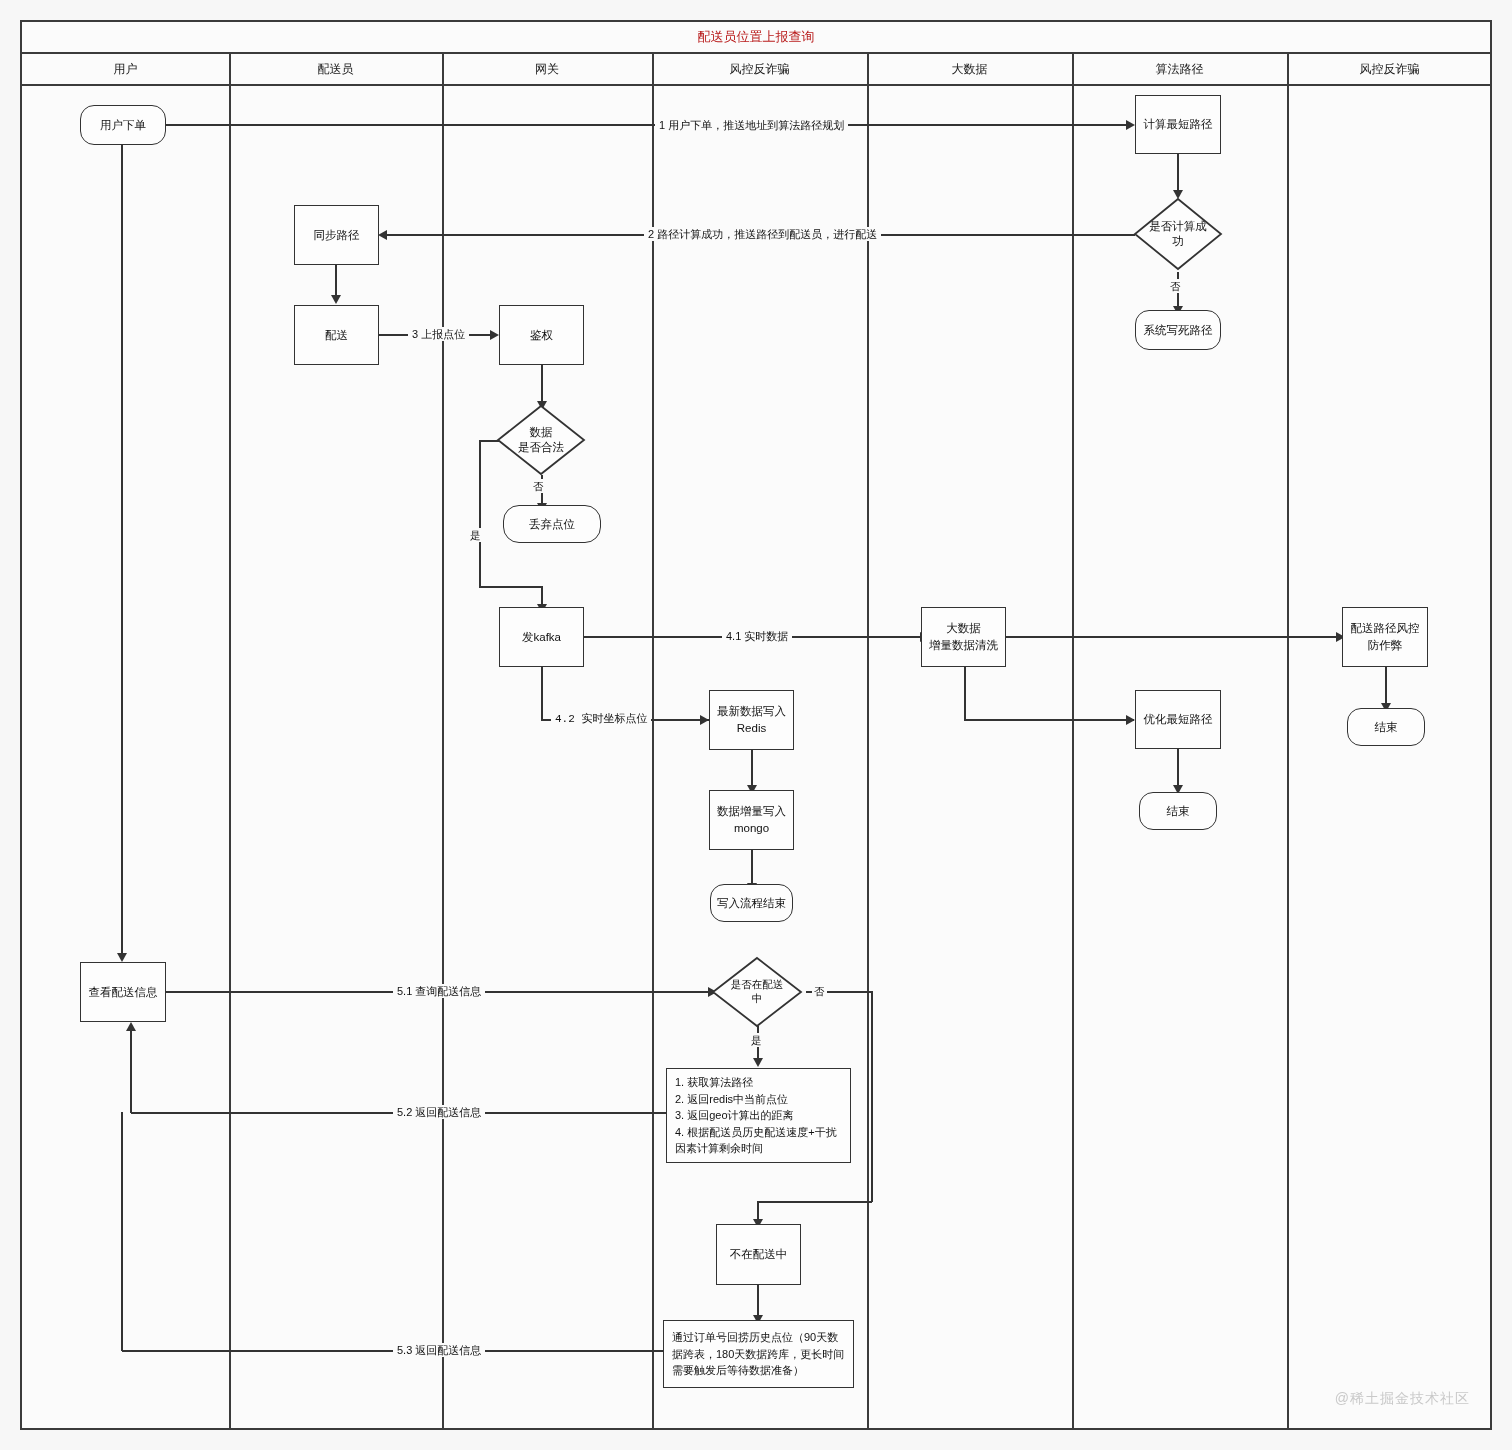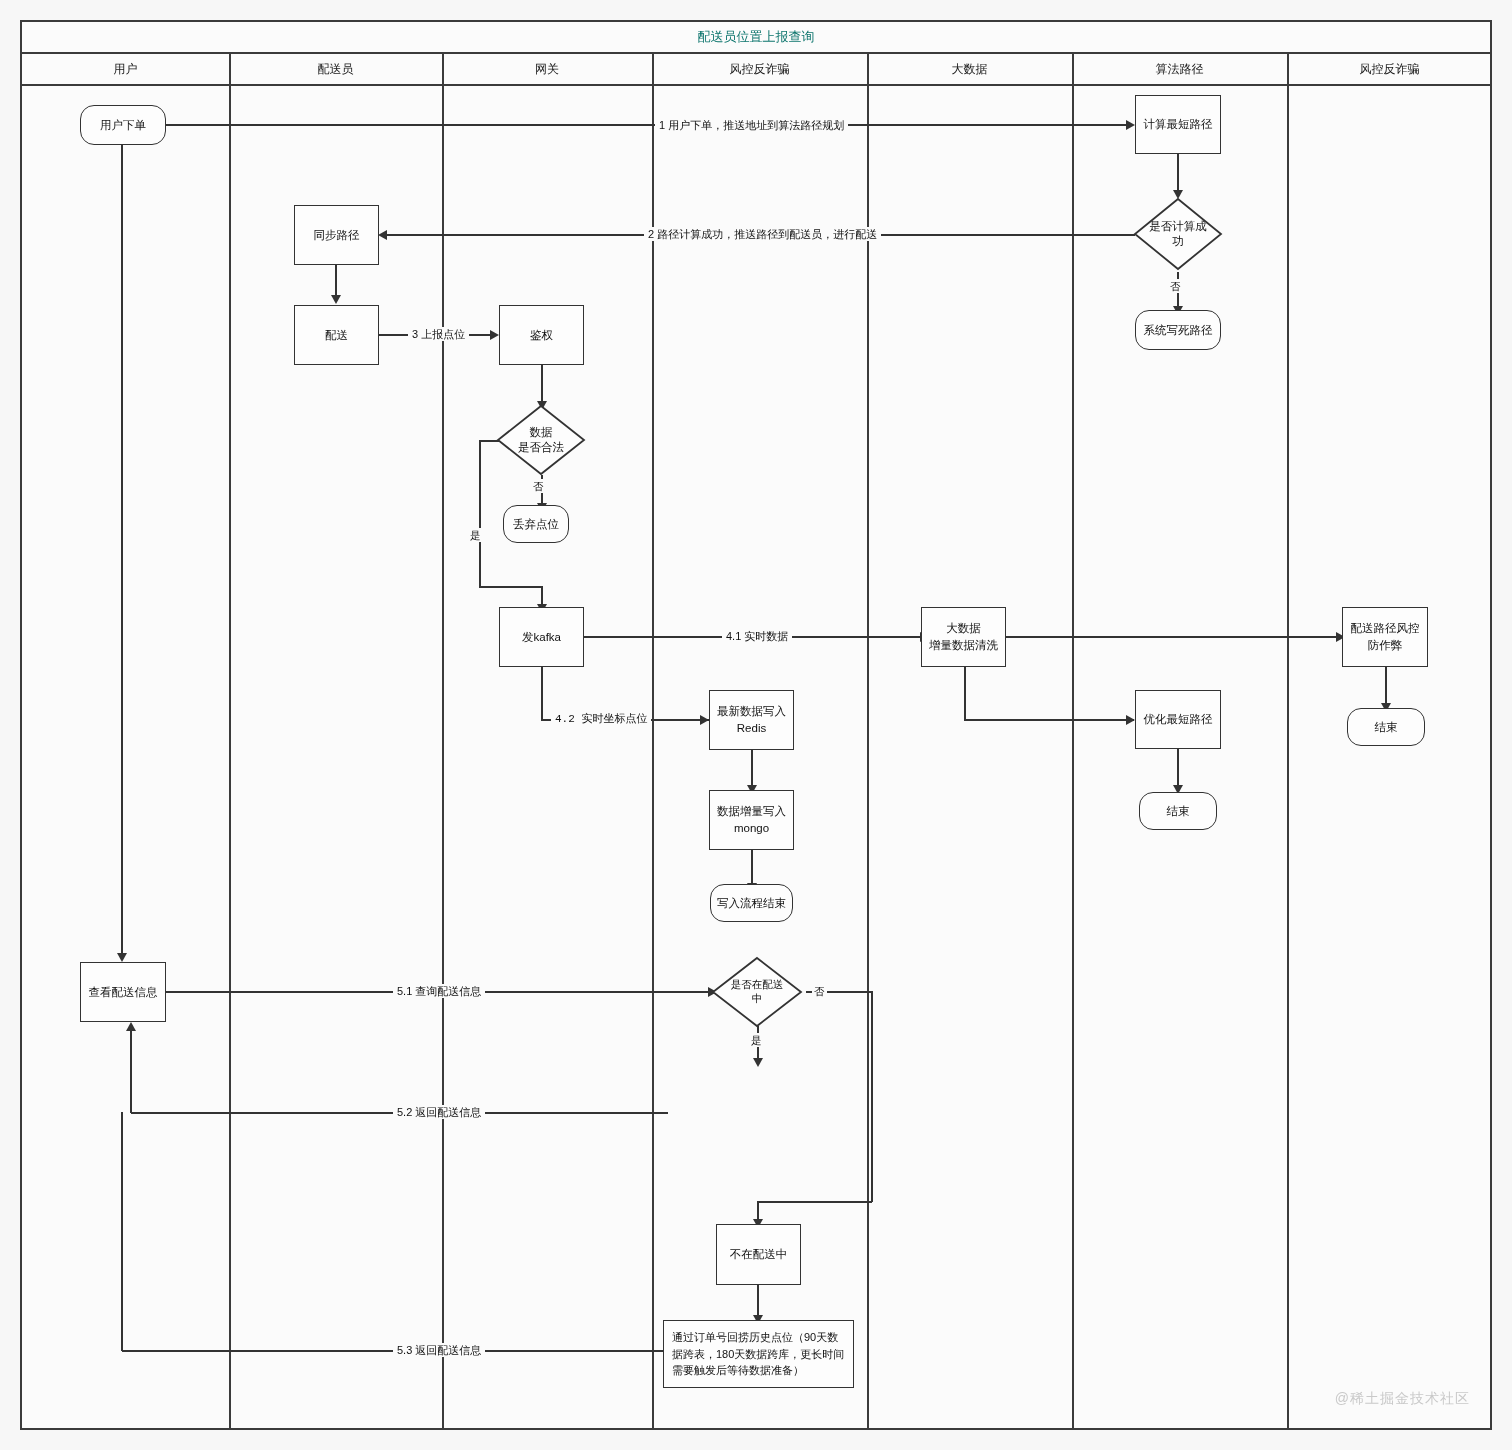--- a/index.html
+++ b/index.html
@@ -33,21 +33,21 @@
     height: 32px;
     border-bottom: 2px solid #3b3b3b;
     box-sizing: border-box;
     display: flex;
     align-items: center;
     justify-content: center;
     background: #fbfbfb;
   }
   .title-bar span {
     font-size: 13px;
-    color: #0f766e;
+    color: #b91c1c;
   }
   .header-row {
     position: absolute;
     left: 0; top: 32px;
     width: 100%;
     height: 32px;
     border-bottom: 2px solid #3b3b3b;
     box-sizing: border-box;
   }
   .lane-head {
@@ -300,21 +300,21 @@
   <div class="node" style="left:499px;top:305px;width:85px;height:60px;">鉴权</div>
 
   <div class="diamond-wrap" style="left:496px;top:404px;width:90px;height:72px;">
     <svg class="diamond-shape" viewBox="0 0 90 72" preserveAspectRatio="none">
       <polygon points="45,2 88,36 45,70 2,36" fill="#fdfdfd" stroke="#333" stroke-width="1.8"></polygon>
     </svg>
     <div class="diamond-label">数据
 是否合法</div>
   </div>
 
-  <div class="node round" style="left:503px;top:505px;width:66px;height:38px;">丢弃点位</div>
+  <div class="node round" style="left:503px;top:505px;width:98px;height:38px;border-radius:16px;">丢弃点位</div>
 
   <div class="node" style="left:499px;top:607px;width:85px;height:60px;">发kafka</div>
 
   <div class="node" style="left:709px;top:690px;width:85px;height:60px;">最新数据写入
 Redis</div>
 
   <div class="node" style="left:709px;top:790px;width:85px;height:60px;">数据增量写入
 mongo</div>
 
   <div class="node round" style="left:710px;top:884px;width:83px;height:38px;">写入流程结束</div>
@@ -346,20 +346,25 @@
   <div class="node" style="left:80px;top:962px;width:86px;height:60px;">查看配送信息</div>
 
   <div class="diamond-wrap" style="left:711px;top:956px;width:92px;height:72px;">
     <svg class="diamond-shape" viewBox="0 0 92 72" preserveAspectRatio="none">
       <polygon points="46,2 90,36 46,70 2,36" fill="#fdfdfd" stroke="#333" stroke-width="1.8"></polygon>
     </svg>
     <div class="diamond-label" style="font-size:10.5px;">是否在配送
 中</div>
   </div>
 
+  <div class="node listbox" style="left:666px;top:1068px;width:185px;height:95px;">1. 获取算法路径
+2. 返回redis中当前点位
+3. 返回geo计算出的距离
+4. 根据配送员历史配送速度+干扰
+因素计算剩余时间</div>
 
   <div class="node" style="left:716px;top:1224px;width:85px;height:61px;">不在配送中</div>
 
   <div class="node textbox" style="left:663px;top:1320px;width:191px;height:68px;">通过订单号回捞历史点位（90天数
 据跨表，180天数据跨库，更长时间
 需要触发后等待数据准备）</div>
 
   <div class="edge-label" style="left:655px;top:118px;">1 用户下单，推送地址到算法路径规划</div>
 
   <div class="edge-label" style="left:644px;top:227px;">2 路径计算成功，推送路径到配送员，进行配送</div>

